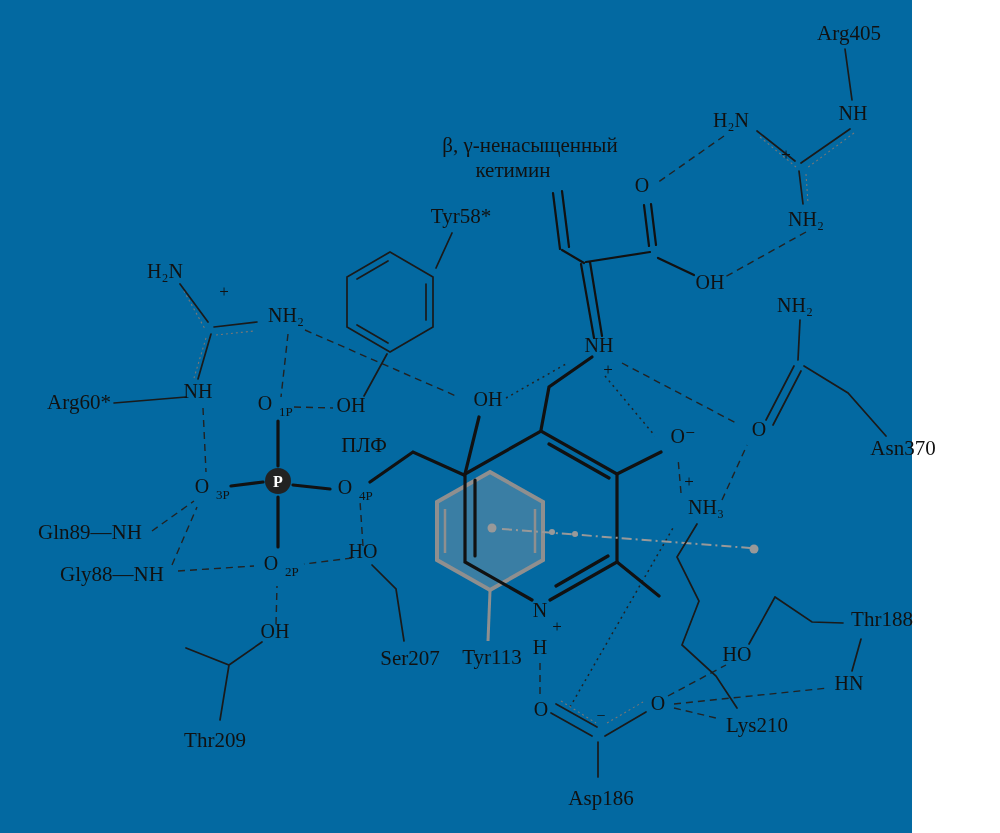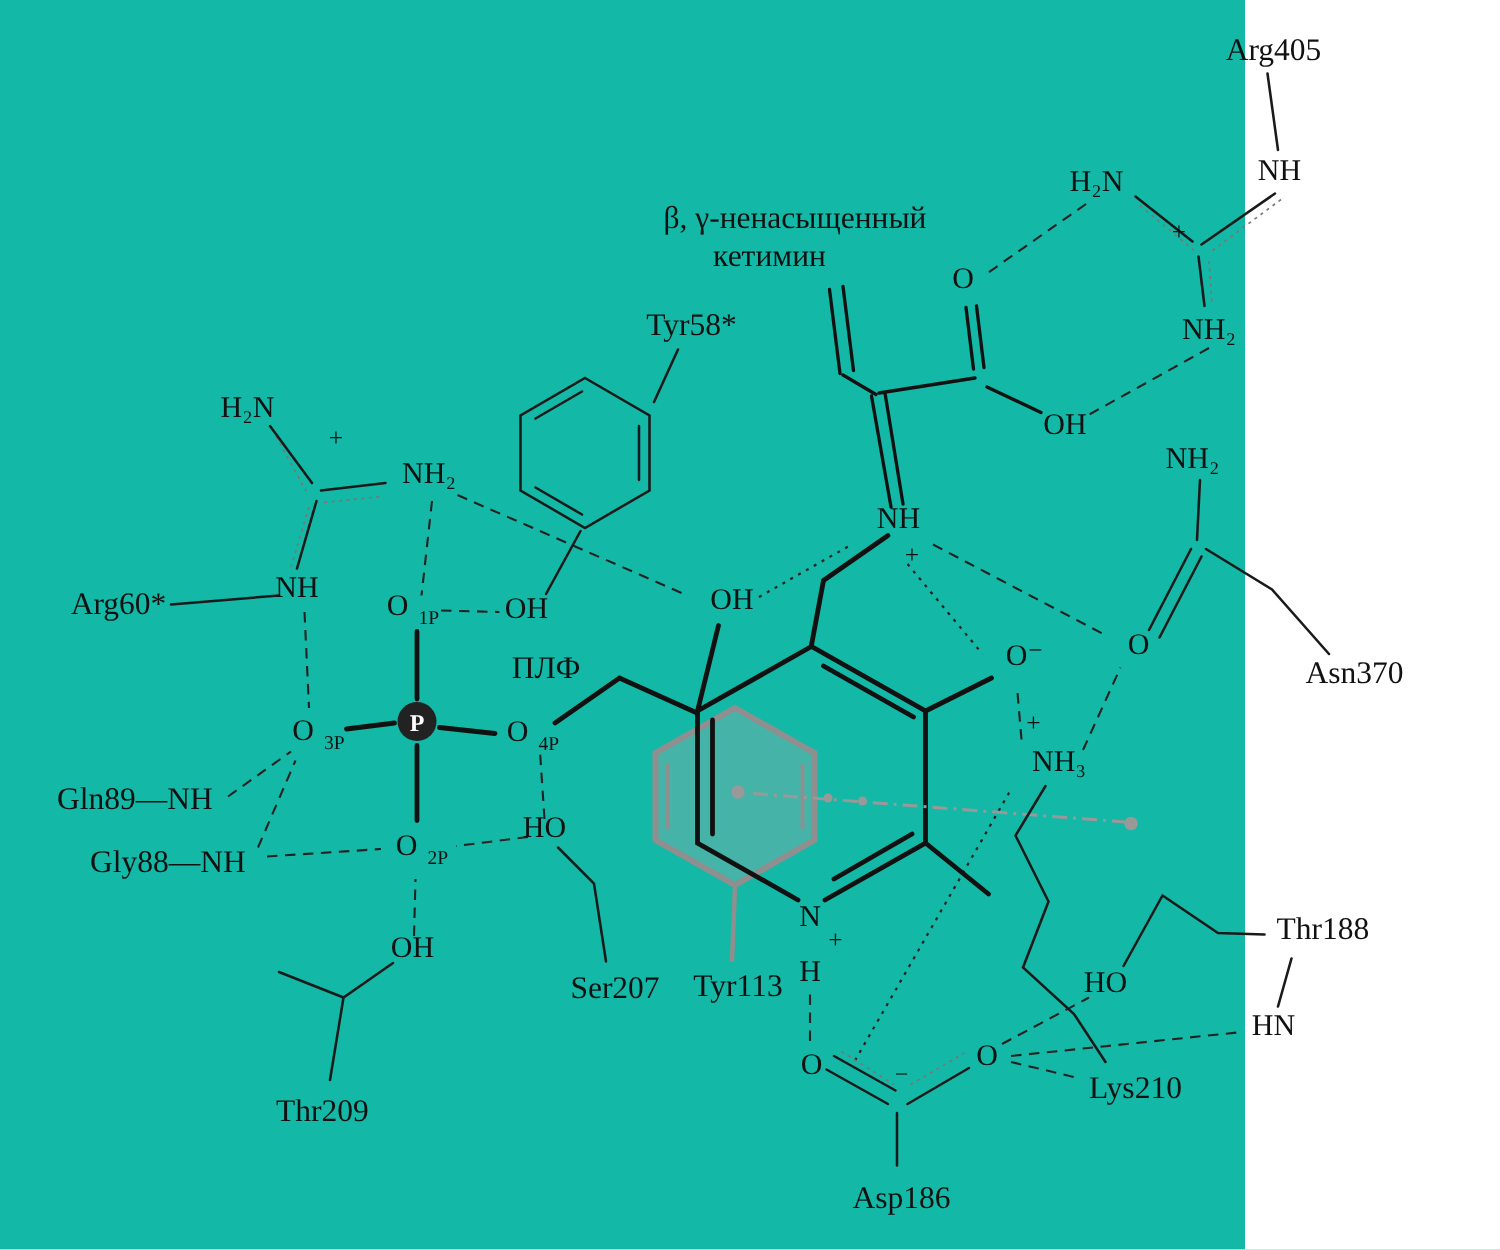--- a/index.html
+++ b/index.html
@@ -1,17 +1,17 @@
 <!DOCTYPE html>
 <html><head>
 <meta charset="utf-8">
 <style>
   html,body { margin:0; padding:0; background:#ffffff; }
   .canvas {
-    position:relative; width:830px; height:833px; background:#14b8a6;
+    position:relative; width:912px; height:833px; background:#0369a1;
     font-family:"Liberation Serif","DejaVu Serif",serif;
   }
   svg text { font-family:"Liberation Serif","DejaVu Serif",serif; fill:#111; }
   .lbl   { font-size:21px; }
   .atom  { font-size:20px; }
   .sub   { font-size:13px; }
   .plus  { font-size:17px; }
   .minus { font-size:16px; }
   .patom { font-size:16px; font-weight:bold; fill:#ffffff; }
   .bond       { stroke:#1a1a1a; stroke-width:1.7; fill:none; stroke-linecap:round; }

